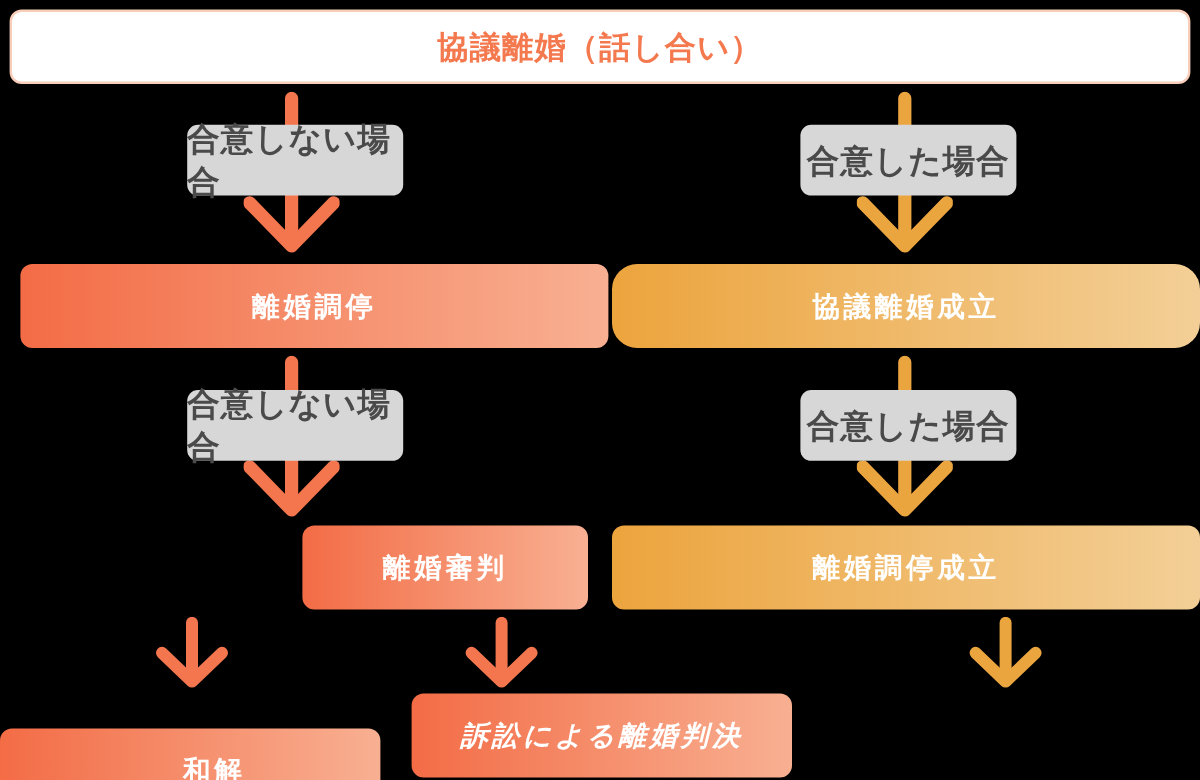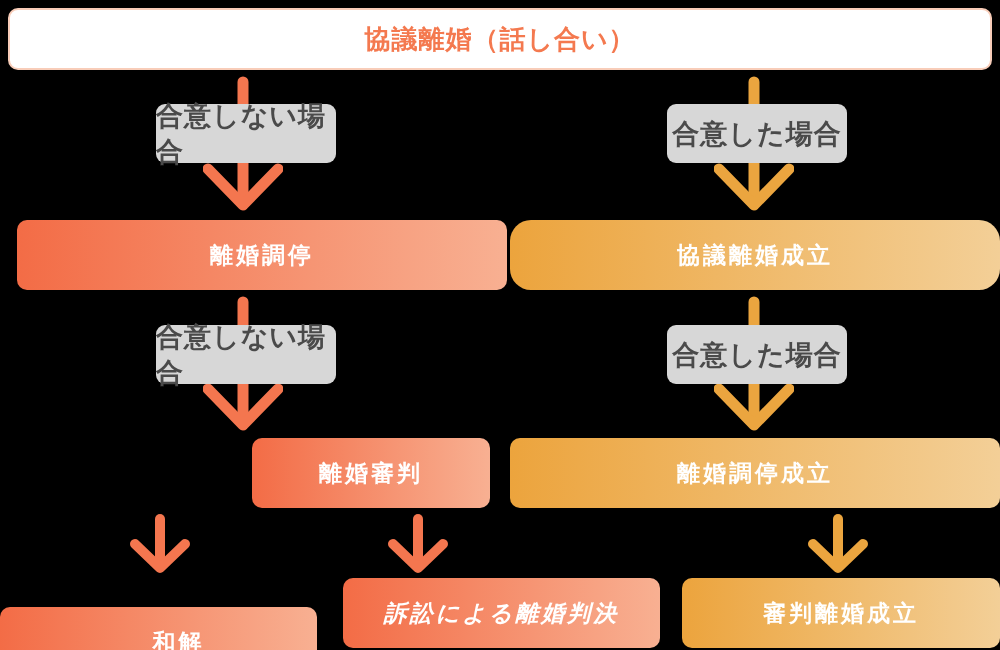--- a/index.html
+++ b/index.html
@@ -144,17 +144,14 @@
       <path d="M7 30 L32 54 L57 30" fill="none" stroke="currentColor" stroke-width="10" stroke-linecap="round" stroke-linejoin="round"></path>
     </svg>
   </div>
 
   <div class="node orange" style="left:0; top:607px; width:317px;padding-left:40px;">
     <span>和解</span>
   </div>
   <div class="node orange" style="left:343px; top:578px; width:317px;font-style:italic;">
     <span>訴訟による離婚判決</span>
   </div>
-  <div class="node amber" style="left:682px; top:578px; width:318px;">
-    <span>審判離婚成立</span>
-  </div>
 
 </div>
 
 </body></html>

